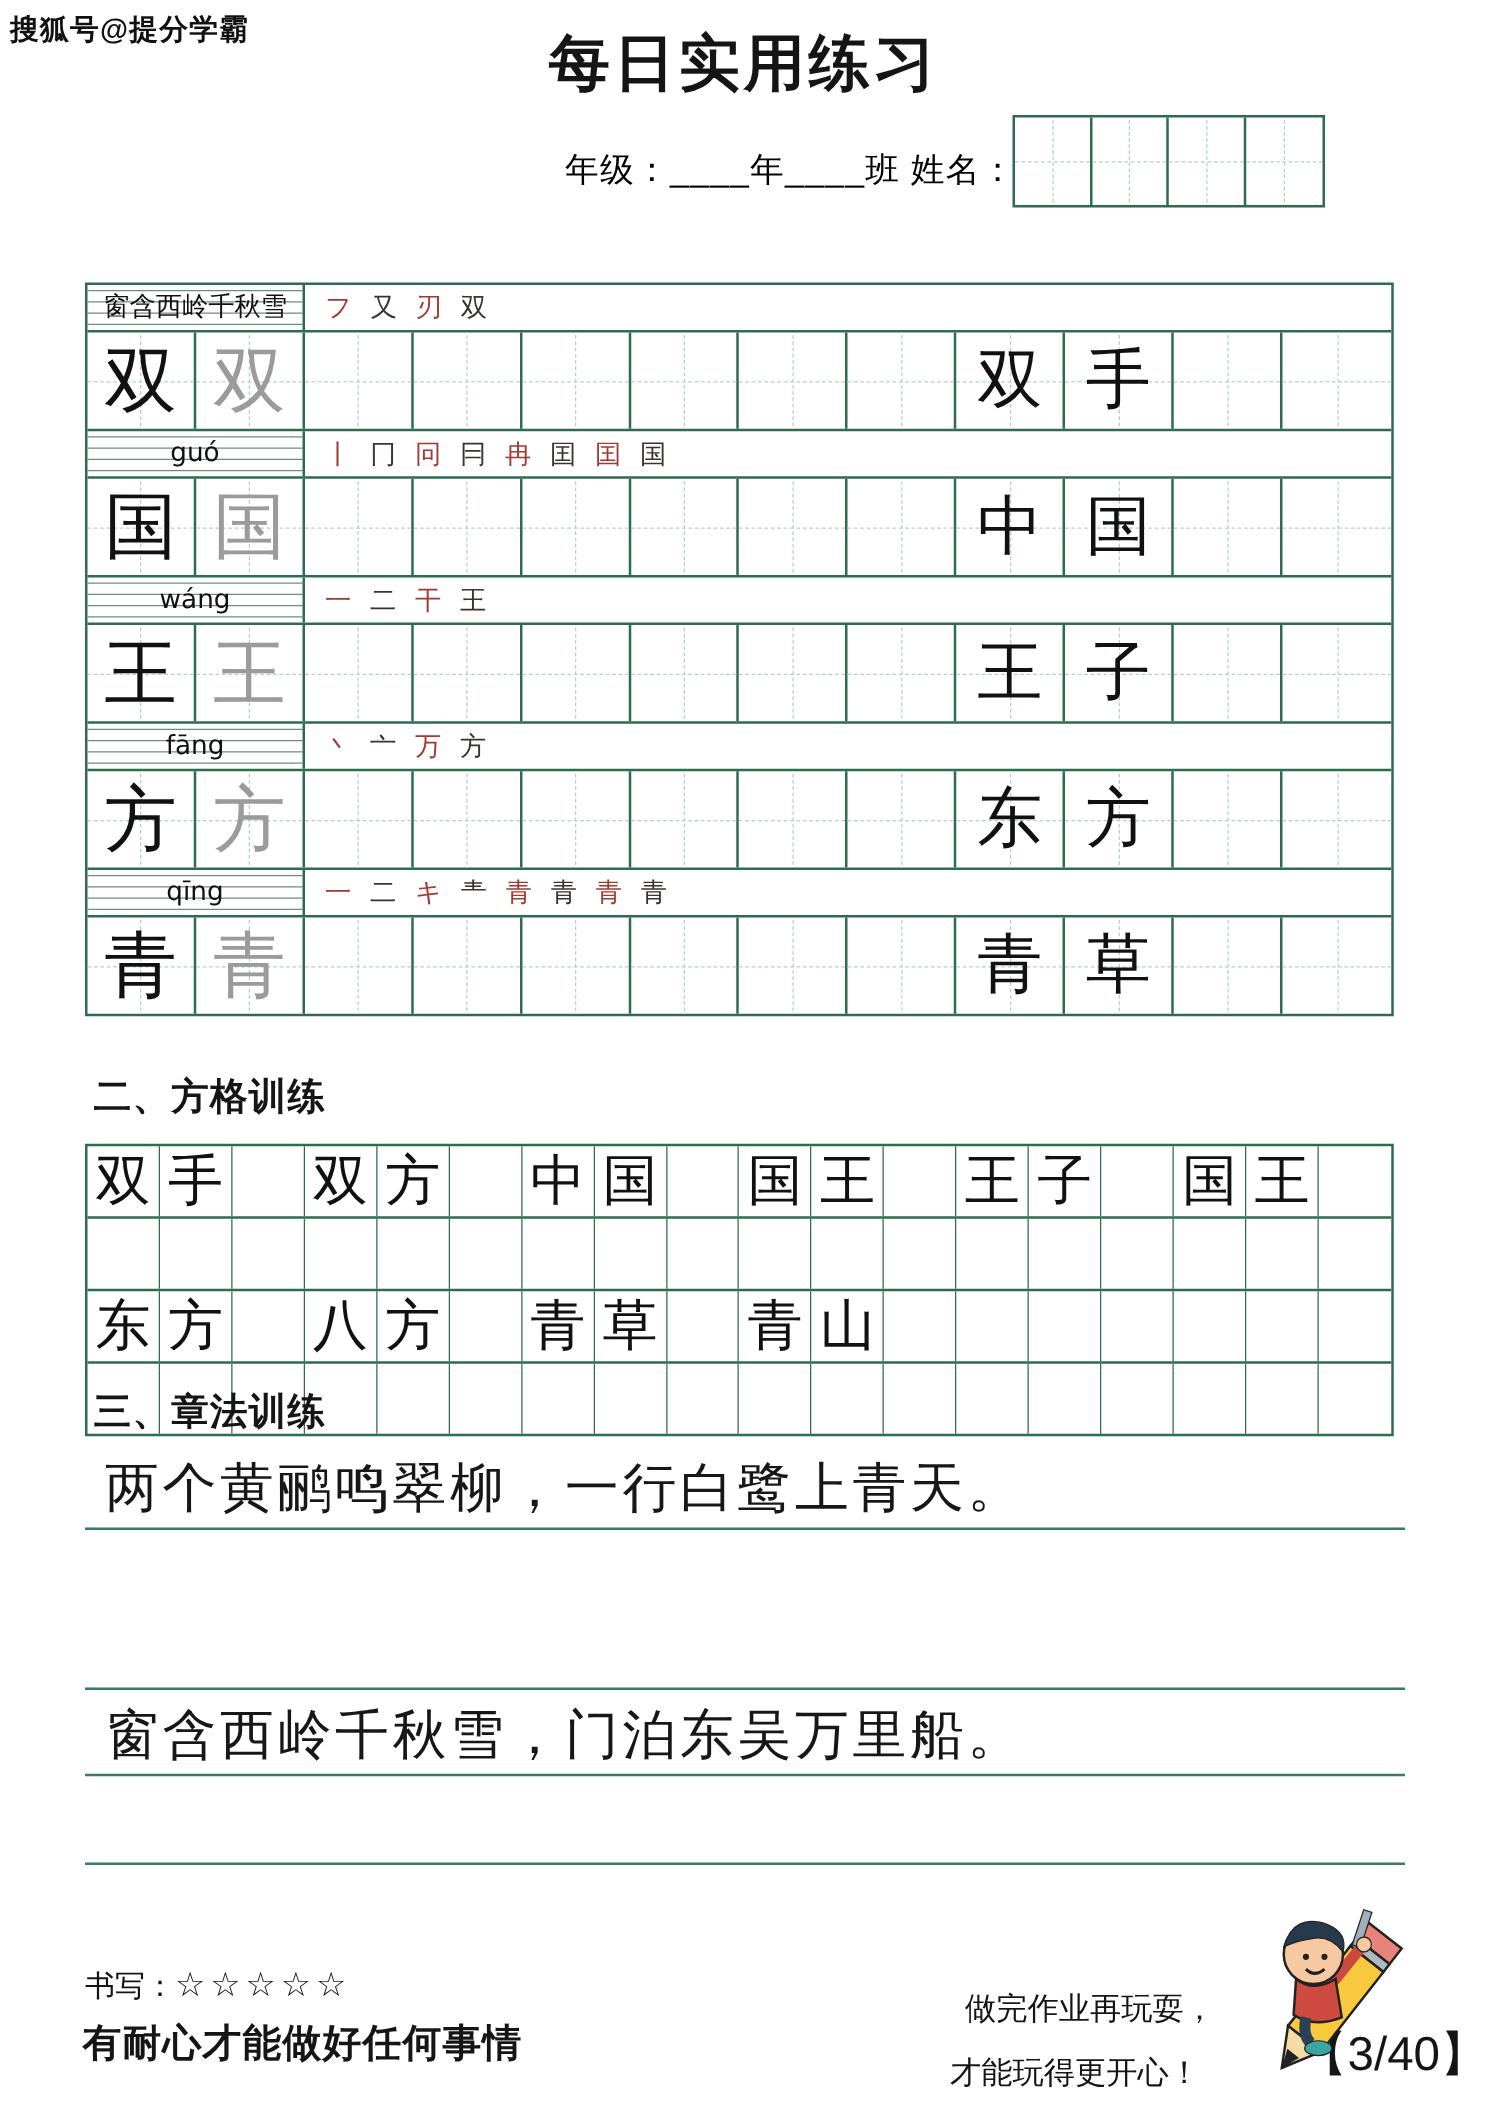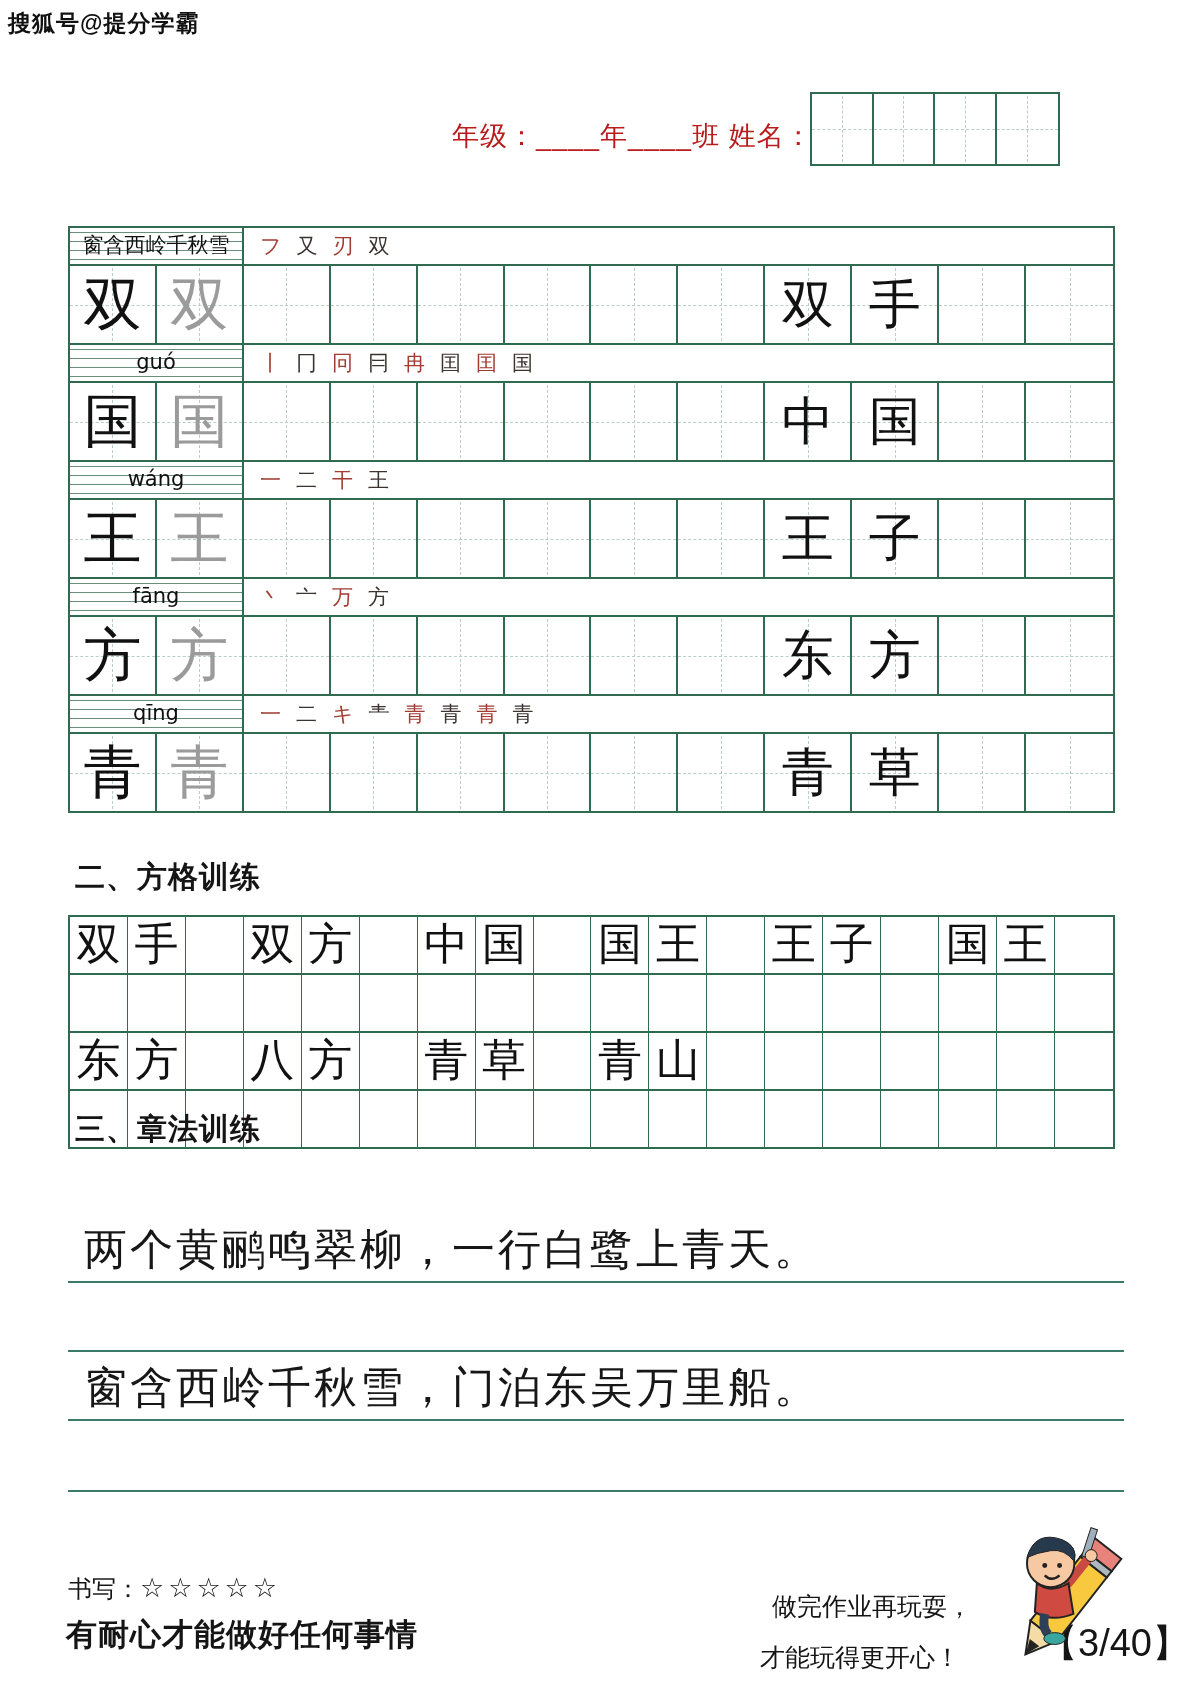--- a/index.html
+++ b/index.html
@@ -6,21 +6,21 @@
   .page{position:relative;width:1190px;height:1684px;background:#fff;overflow:hidden;
         font-family:"Liberation Sans",sans-serif;color:#151515;}
 
   
   .watermark{position:absolute;left:8px;top:8px;font-size:23px;font-weight:bold;color:#111;
     text-shadow:-1px -1px 0 #fff,1px -1px 0 #fff,-1px 1px 0 #fff,1px 1px 0 #fff,0 0 3px #fff;
     letter-spacing:1px;}
   .title{position:absolute;left:0;right:0;top:18px;text-align:center;font-size:49px;
     font-weight:900;letter-spacing:3px;}
   .date-blank{position:absolute;left:80px;top:118px;font-size:27px;letter-spacing:1px;color:#222;}
-  .grade-blank{position:absolute;left:452px;top:118px;font-size:27px;letter-spacing:1px;color:#b91c1c;}
+  .grade-blank{position:absolute;left:452px;top:118px;font-size:27px;letter-spacing:1px;color:#000000;}
 
   .name-grid{position:absolute;left:810px;top:92px;width:246px;height:70px;
     border:2.5px solid #2e6b51;display:grid;grid-template-columns:repeat(4,1fr);}
   .ng-cell{position:relative;border-right:2px solid #2e6b51;}
   .ng-cell:last-child{border-right:none;}
   .ng-cell::before{content:"";position:absolute;left:50%;top:2px;bottom:2px;border-left:1px dashed #b8d0c4;}
   .ng-cell::after{content:"";position:absolute;top:50%;left:0;right:0;border-top:1px dashed #b8d0c4;}
 
   
   .sec-heading{position:absolute;left:75px;font-size:30px;font-weight:800;letter-spacing:1px;}
@@ -57,37 +57,38 @@
   .sq-row{display:grid;grid-template-columns:repeat(18,1fr);height:56px;border-bottom:2px solid #2e6b51;}
   .sq-row:last-child{border-bottom:none;}
   .sq-cell{border-right:1.5px solid #2e6b51;text-align:center;}
   .sq-cell:last-child{border-right:none;}
   .sq-cell span{font-family:"Liberation Serif",serif;font-size:44px;line-height:56px;color:#111;}
 
   
   .s3-line{position:absolute;left:68px;width:1056px;height:66px;border-bottom:2px solid #3b7a68;
     display:flex;align-items:flex-end;padding:0 0 2px 16px;box-sizing:border-box;}
   .s3-line .line-text{font-family:"Liberation Serif",serif;font-size:43px;letter-spacing:3px;color:#171717;}
-  #line0{top:1217px;} #line1{top:1286px;} #line2{top:1355px;} #line3{top:1426px;}
+  #line0{top:1158px;} #line1{top:1286px;} #line2{top:1355px;} #line3{top:1426px;}
 
   
   .rating{position:absolute;left:68px;top:1572px;font-size:24px;font-family:"Liberation Serif",serif;}
   .rating .stars{font-size:27px;letter-spacing:4px;}
   .motto{position:absolute;left:66px;top:1614px;font-size:31px;font-weight:800;letter-spacing:1px;}
   .page-number{position:absolute;left:0;right:0;top:1618px;text-align:right;font-size:38px;font-weight:400;}
   .tip1{position:absolute;left:772px;top:1590px;font-size:25px;font-family:"Liberation Serif",serif;}
   .tip2{position:absolute;left:760px;top:1641px;font-size:25px;font-family:"Liberation Serif",serif;}
   .mascot{position:absolute;left:982px;top:1522px;width:165px;height:158px;}
 </style>
 </head>
 <body>
 
 <div class="page">
 
   <div class="watermark">搜狐号@提分学霸</div>
+  <div class="title">每日实用练习</div>
 
   <div class="grade-blank">年级：____年____班 姓名：</div>
   <div class="name-grid">
       <div class="ng-cell"></div>
       <div class="ng-cell"></div>
       <div class="ng-cell"></div>
       <div class="ng-cell"></div>
     </div>
 
   <div class="practice-table">

